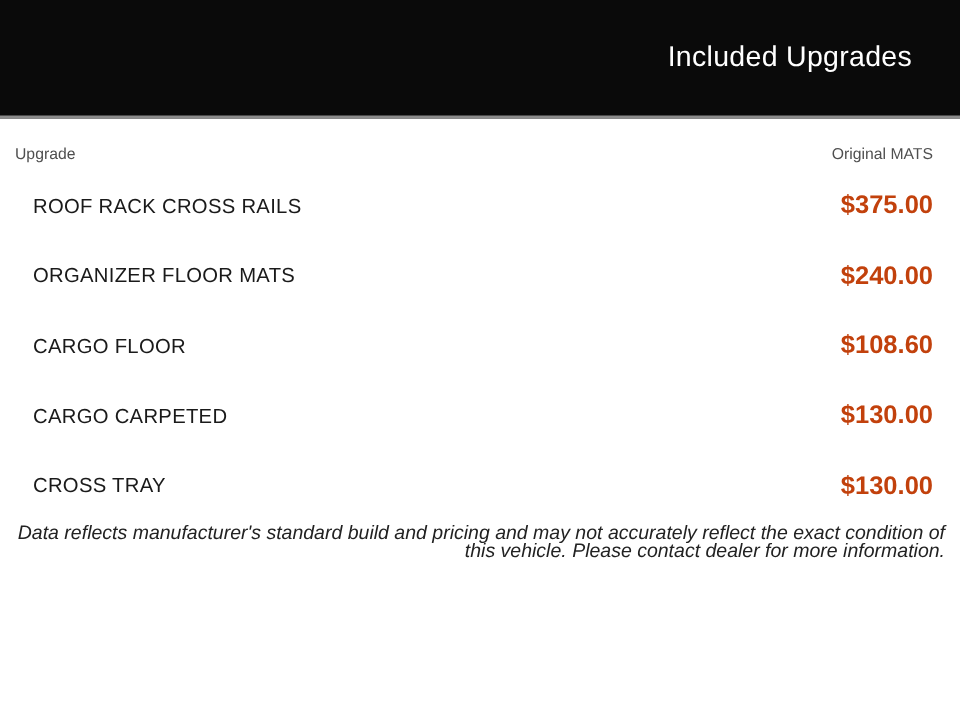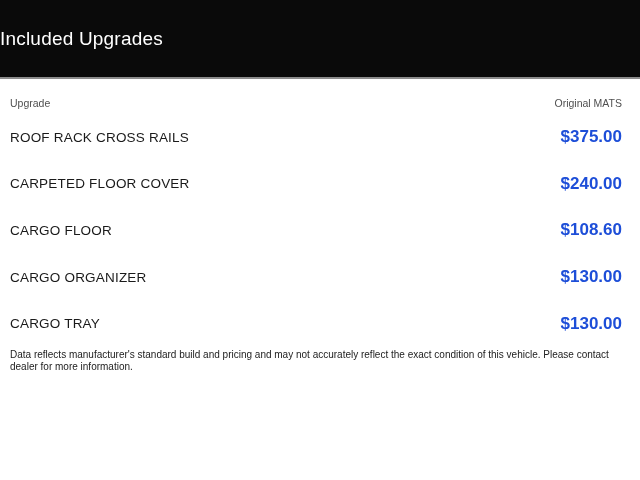--- a/index.html
+++ b/index.html
@@ -13,21 +13,21 @@
     font-family: "Liberation Sans", sans-serif;
     overflow: hidden;
     position: relative;
   }
   .banner {
     height: 79px;
     background: #0a0a0a;
     border-bottom: 2px solid #8c8c8c;
     display: flex;
     align-items: center;
-    justify-content: flex-start;
+    justify-content: flex-end;
     padding-right: 32px;
     box-sizing: border-box;
   }
   .banner-title {
     color: #ffffff;
     font-size: 19px;
     font-weight: 400;
     letter-spacing: 0.2px;
   }
   .table {
@@ -44,37 +44,40 @@
     color: #4f4f4f;
   }
   .rows {
     margin-top: 4px;
   }
   .row {
     height: 46.6px;
     display: flex;
     justify-content: space-between;
     align-items: center;
+    margin-left: 12px;
   }
   .row-name {
     font-size: 13.5px;
     color: #1a1a1a;
     letter-spacing: 0.2px;
   }
   .row-price {
     font-size: 17px;
     font-weight: 700;
-    color: #1d4ed8;
+    color: #c2410c;
   }
   .disclaimer {
     margin-top: 2px;
     padding: 0 10px;
-    font-size: 10px;
+    font-size: 13px;
+    font-style: italic;
     color: #222222;
     line-height: 12px;
+    text-align: right;
   }
 </style>
 </head>
 <body>
 
 <div class="banner">
   <div class="banner-title">Included Upgrades</div>
 </div>
 
 <div class="table">
@@ -82,31 +85,31 @@
     <span>Upgrade</span>
     <span>Original MATS</span>
   </div>
 
   <div class="rows">
     <div class="row">
       <span class="row-name">ROOF RACK CROSS RAILS</span>
       <span class="row-price">$375.00</span>
     </div>
     <div class="row">
-      <span class="row-name">CARPETED FLOOR COVER</span>
+      <span class="row-name">ORGANIZER FLOOR MATS</span>
       <span class="row-price">$240.00</span>
     </div>
     <div class="row">
       <span class="row-name">CARGO FLOOR</span>
       <span class="row-price">$108.60</span>
     </div>
     <div class="row">
-      <span class="row-name">CARGO ORGANIZER</span>
+      <span class="row-name">CARGO CARPETED</span>
       <span class="row-price">$130.00</span>
     </div>
     <div class="row">
-      <span class="row-name">CARGO TRAY</span>
+      <span class="row-name">CROSS TRAY</span>
       <span class="row-price">$130.00</span>
     </div>
   </div>
 </div>
 
 <div class="disclaimer">Data reflects manufacturer's standard build and pricing and may not accurately reflect the exact condition of this vehicle. Please contact dealer for more information.</div>
 
 </body></html>

